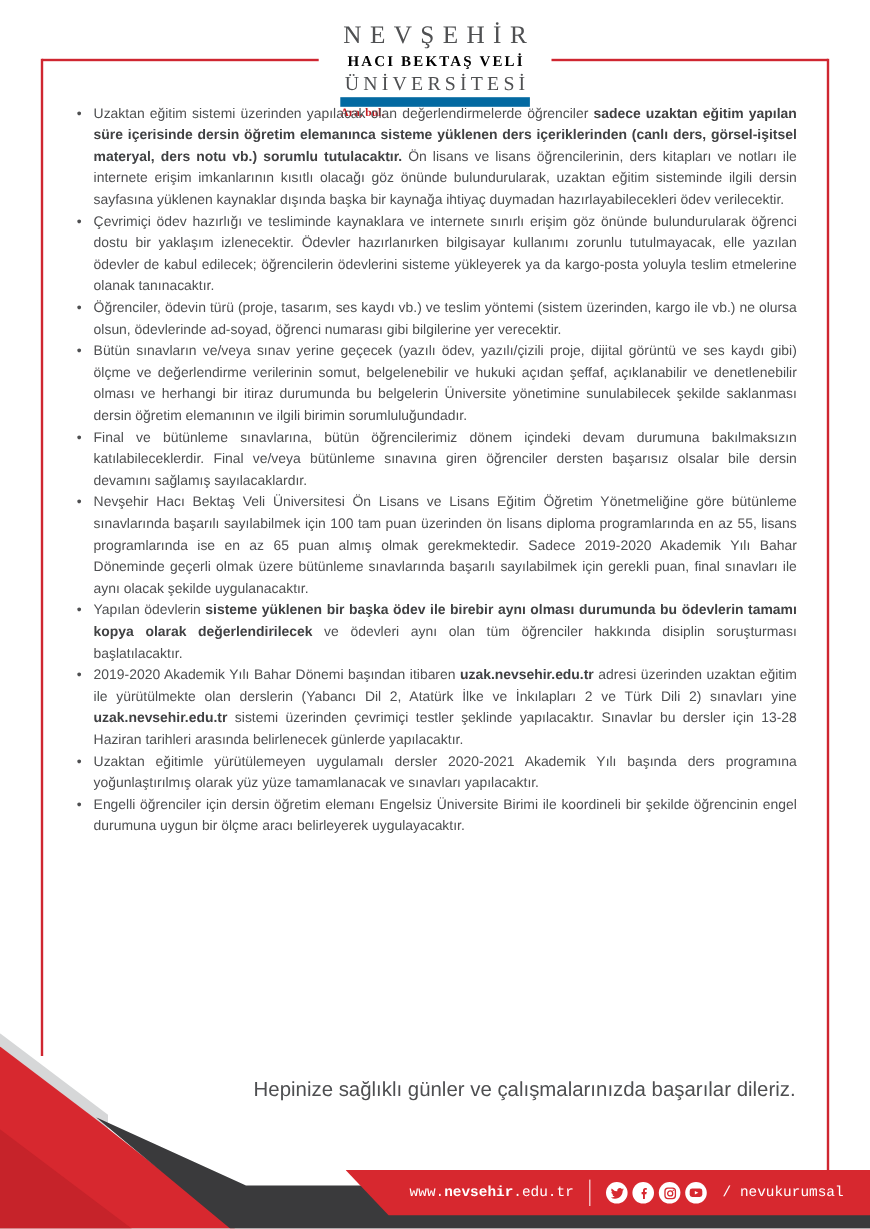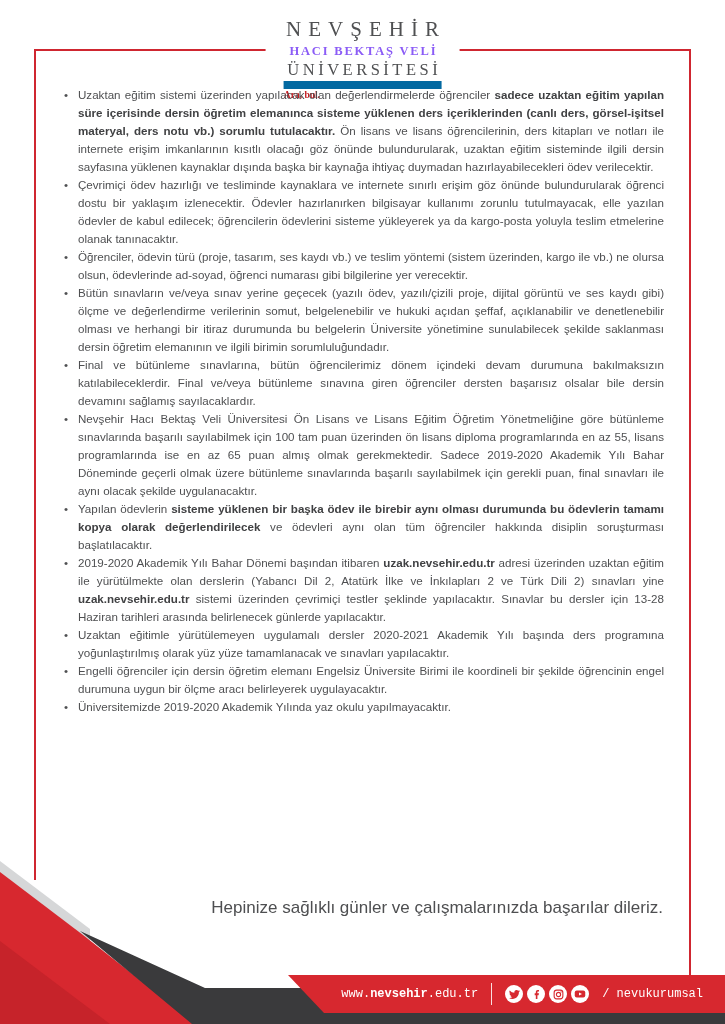--- a/index.html
+++ b/index.html
@@ -16,21 +16,21 @@
   .frame-dot{position:absolute;width:6px;height:6px;background:#cf2630;top:47px;}
   .frame-dot.left{left:271px;}
   .frame-dot.right{left:448px;}
   
   .logo{
     position:absolute;top:19px;left:50%;transform:translateX(-50%);
     text-align:center;background:#fff;padding:0 14px;
     font-family:"Liberation Serif",serif;line-height:1;
   }
   .logo-line1{font-size:21px;letter-spacing:7px;padding-left:7px;color:#4f5052;}
-  .logo-line2{font-size:12.5px;letter-spacing:1.8px;padding-left:1.8px;font-weight:700;color:#8b5cf6;margin-top:5px;}
+  .logo-line2{font-size:12.5px;letter-spacing:1.8px;padding-left:1.8px;font-weight:700;color:#000000;margin-top:5px;}
   .logo-line3-wrap{display:inline-block;margin-top:4px;text-align:left;}
   .logo-line3{font-size:16.5px;letter-spacing:3.5px;padding-left:3.5px;color:#4f5052;
     border-bottom:8px solid #0369a1;padding-bottom:3px;}
   .logo-slogan{font-size:9.5px;font-weight:700;color:#c41a20;margin-top:2px;}
   
   .bullets{
     position:absolute;left:78px;top:86px;width:586px;margin:0;padding:0;
     list-style:none;text-align:justify;
     font-size:11.6px;line-height:18px;color:#4e4f51;
   }
@@ -92,21 +92,20 @@
       <li><span>Uzaktan eğitim sistemi üzerinden yapılacak olan değerlendirmelerde öğrenciler </span><span class="bold">sadece uzaktan eğitim yapılan süre içerisinde dersin öğretim elemanınca sisteme yüklenen ders içeriklerinden (canlı ders, görsel-işitsel materyal, ders notu vb.) sorumlu tutulacaktır.</span><span> Ön lisans ve lisans öğrencilerinin, ders kitapları ve notları ile internete erişim imkanlarının kısıtlı olacağı göz önünde bulundurularak, uzaktan eğitim sisteminde ilgili dersin sayfasına yüklenen kaynaklar dışında başka bir kaynağa ihtiyaç duymadan hazırlayabilecekleri ödev verilecektir.</span></li>
       <li><span>Çevrimiçi ödev hazırlığı ve tesliminde kaynaklara ve internete sınırlı erişim göz önünde bulundurularak öğrenci dostu bir yaklaşım izlenecektir. Ödevler hazırlanırken bilgisayar kullanımı zorunlu tutulmayacak, elle yazılan ödevler de kabul edilecek; öğrencilerin ödevlerini sisteme yükleyerek ya da kargo-posta yoluyla teslim etmelerine olanak tanınacaktır.</span></li>
       <li><span>Öğrenciler, ödevin türü (proje, tasarım, ses kaydı vb.) ve teslim yöntemi (sistem üzerinden, kargo ile vb.) ne olursa olsun, ödevlerinde ad-soyad, öğrenci numarası gibi bilgilerine yer verecektir.</span></li>
       <li><span>Bütün sınavların ve/veya sınav yerine geçecek (yazılı ödev, yazılı/çizili proje, dijital görüntü ve ses kaydı gibi) ölçme ve değerlendirme verilerinin somut, belgelenebilir ve hukuki açıdan şeffaf, açıklanabilir ve denetlenebilir olması ve herhangi bir itiraz durumunda bu belgelerin Üniversite yönetimine sunulabilecek şekilde saklanması dersin öğretim elemanının ve ilgili birimin sorumluluğundadır.</span></li>
       <li><span>Final ve bütünleme sınavlarına, bütün öğrencilerimiz dönem içindeki devam durumuna bakılmaksızın katılabileceklerdir. Final ve/veya bütünleme sınavına giren öğrenciler dersten başarısız olsalar bile dersin devamını sağlamış sayılacaklardır.</span></li>
       <li><span>Nevşehir Hacı Bektaş Veli Üniversitesi Ön Lisans ve Lisans Eğitim Öğretim Yönetmeliğine göre bütünleme sınavlarında başarılı sayılabilmek için 100 tam puan üzerinden ön lisans diploma programlarında en az 55, lisans programlarında ise en az 65 puan almış olmak gerekmektedir. Sadece 2019-2020 Akademik Yılı Bahar Döneminde geçerli olmak üzere bütünleme sınavlarında başarılı sayılabilmek için gerekli puan, final sınavları ile aynı olacak şekilde uygulanacaktır.</span></li>
       <li><span>Yapılan ödevlerin </span><span class="bold">sisteme yüklenen bir başka ödev ile birebir aynı olması durumunda bu ödevlerin tamamı kopya olarak değerlendirilecek</span><span> ve ödevleri aynı olan tüm öğrenciler hakkında disiplin soruşturması başlatılacaktır.</span></li>
       <li><span>2019-2020 Akademik Yılı Bahar Dönemi başından itibaren </span><span class="bold">uzak.nevsehir.edu.tr</span><span> adresi üzerinden uzaktan eğitim ile yürütülmekte olan derslerin (Yabancı Dil 2, Atatürk İlke ve İnkılapları 2 ve Türk Dili 2) sınavları yine </span><span class="bold">uzak.nevsehir.edu.tr</span><span> sistemi üzerinden çevrimiçi testler şeklinde yapılacaktır. Sınavlar bu dersler için 13-28 Haziran tarihleri arasında belirlenecek günlerde yapılacaktır.</span></li>
       <li><span>Uzaktan eğitimle yürütülemeyen uygulamalı dersler 2020-2021 Akademik Yılı başında ders programına yoğunlaştırılmış olarak yüz yüze tamamlanacak ve sınavları yapılacaktır.</span></li>
       <li><span>Engelli öğrenciler için dersin öğretim elemanı Engelsiz Üniversite Birimi ile koordineli bir şekilde öğrencinin engel durumuna uygun bir ölçme aracı belirleyerek uygulayacaktır.</span></li>
-      <li><span>Üniversitemizde 2019-2020 Akademik Yılında yaz okulu yapılmayacaktır.</span></li>
     </ul>
 
   <div class="closing">Hepinize sağlıklı günler ve çalışmalarınızda başarılar dileriz.</div>
 
   <div class="shape lightgray"></div>
   <div class="shape red-main"></div>
   <div class="shape red-dark"></div>
   <div class="shape darkband"></div>
 
   <div class="footer-band"></div>

